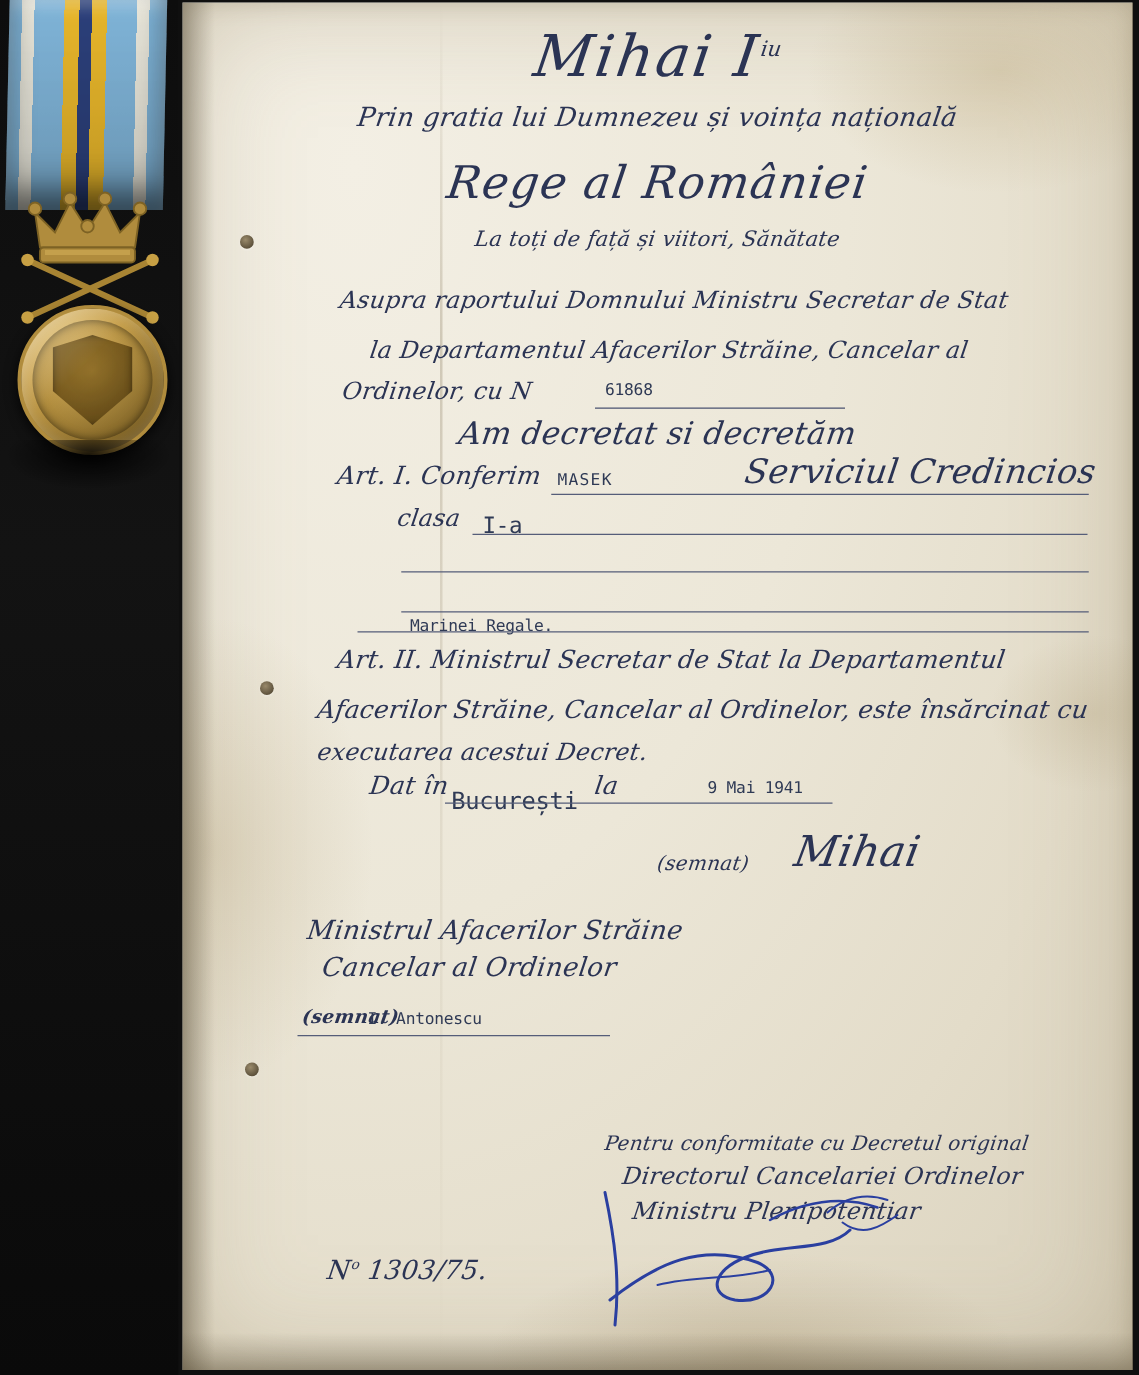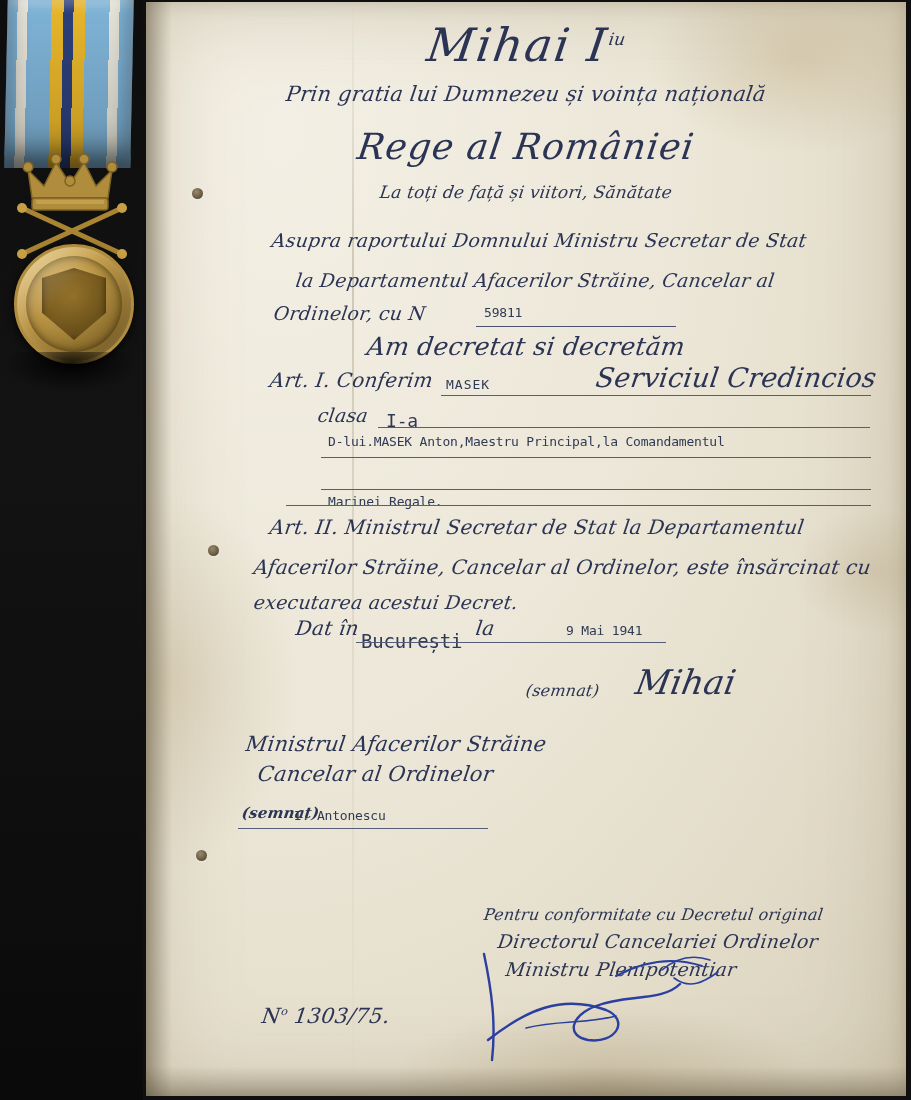--- a/index.html
+++ b/index.html
@@ -312,34 +312,33 @@
         </div>
 
         <div class="line t2 script">Prin gratia lui Dumnezeu și voința națională</div>
         <div class="line t3 script">Rege al României</div>
         <div class="line t4 script">La toți de față și viitori, Sănătate</div>
 
         <div class="line p1 script">Asupra raportului Domnului Ministru Secretar de Stat</div>
         <div class="line p2 script">la Departamentul Afacerilor Străine, Cancelar al</div>
         <div class="line p3 script">Ordinelor,  cu  N</div>
         <div class="no-box"></div>
-        <div class="line no-val typed">59811</div>
+        <div class="line no-val typed">61868</div>
 
         <div class="line t5 script">Am decretat si decretăm</div>
 
         <div class="line art1 script">Art. I. Conferim</div>
         <div class="line cruce typed">MASEK</div>
         <div class="line serv script">Serviciul Credincios</div>
         <div class="rule-a"></div>
 
         <div class="line clasa script">clasa</div>
         <div class="line clasa-val typed">I-a</div>
         <div class="rule-b"></div>
 
-        <div class="line rec1 typed">D-lui.MASEK Anton,Maestru Principal,la Comandamentul</div>
         <div class="rule-c"></div>
         <div class="line rec2 typed">Marinei Regale.</div>
         <div class="rule-d"></div>
         <div class="rule-e"></div>
 
         <div class="line art2a script">Art. II. Ministrul Secretar de Stat la Departamentul</div>
         <div class="line art2b script">Afacerilor Străine, Cancelar al Ordinelor, este însărcinat cu</div>
         <div class="line art2c script">executarea acestui Decret.</div>
 
         <div class="line dat script">Dat în</div>

